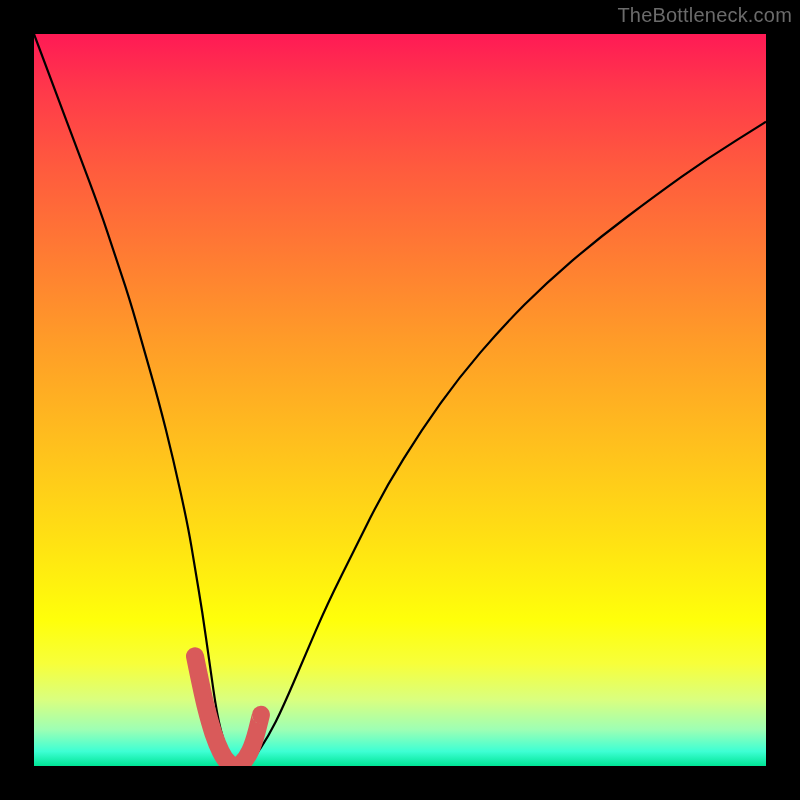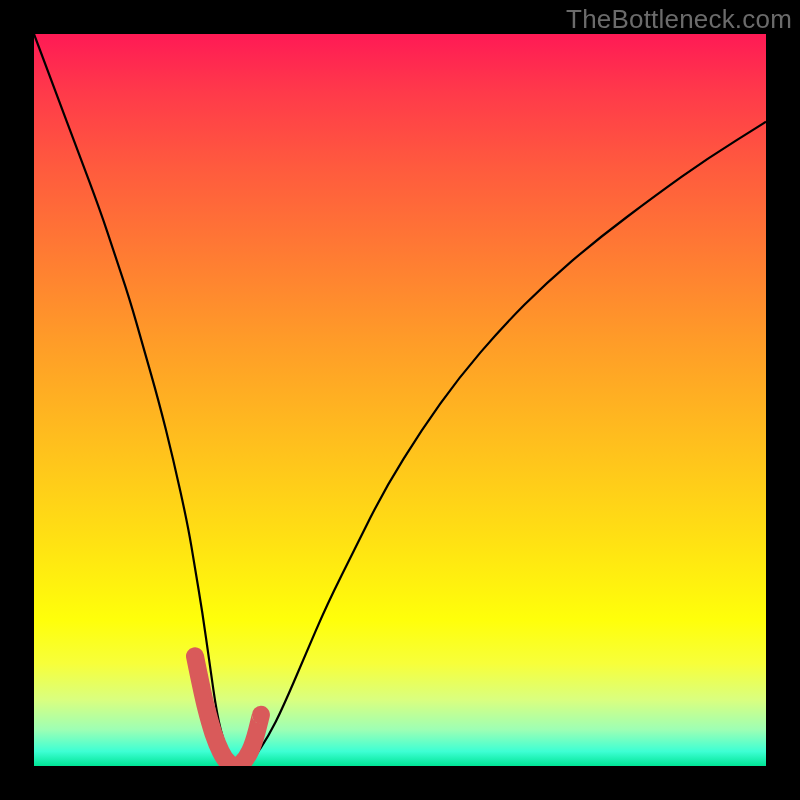--- a/index.html
+++ b/index.html
@@ -38,21 +38,21 @@
       #9effb4 95%,
       #3effd4 98%,
       #00e596 100%
     );
   }
   .watermark {
     position: absolute;
     top: 4px;
     right: 8px;
     font-family: Arial, Helvetica, sans-serif;
-    font-size: 26px;
+    font-size: 20px;
     color: #6b6b6b;
     letter-spacing: 0.2px;
   }
   svg.curve {
     position: absolute;
     left: 0;
     top: 0;
     width: 732px;
     height: 732px;
   }

